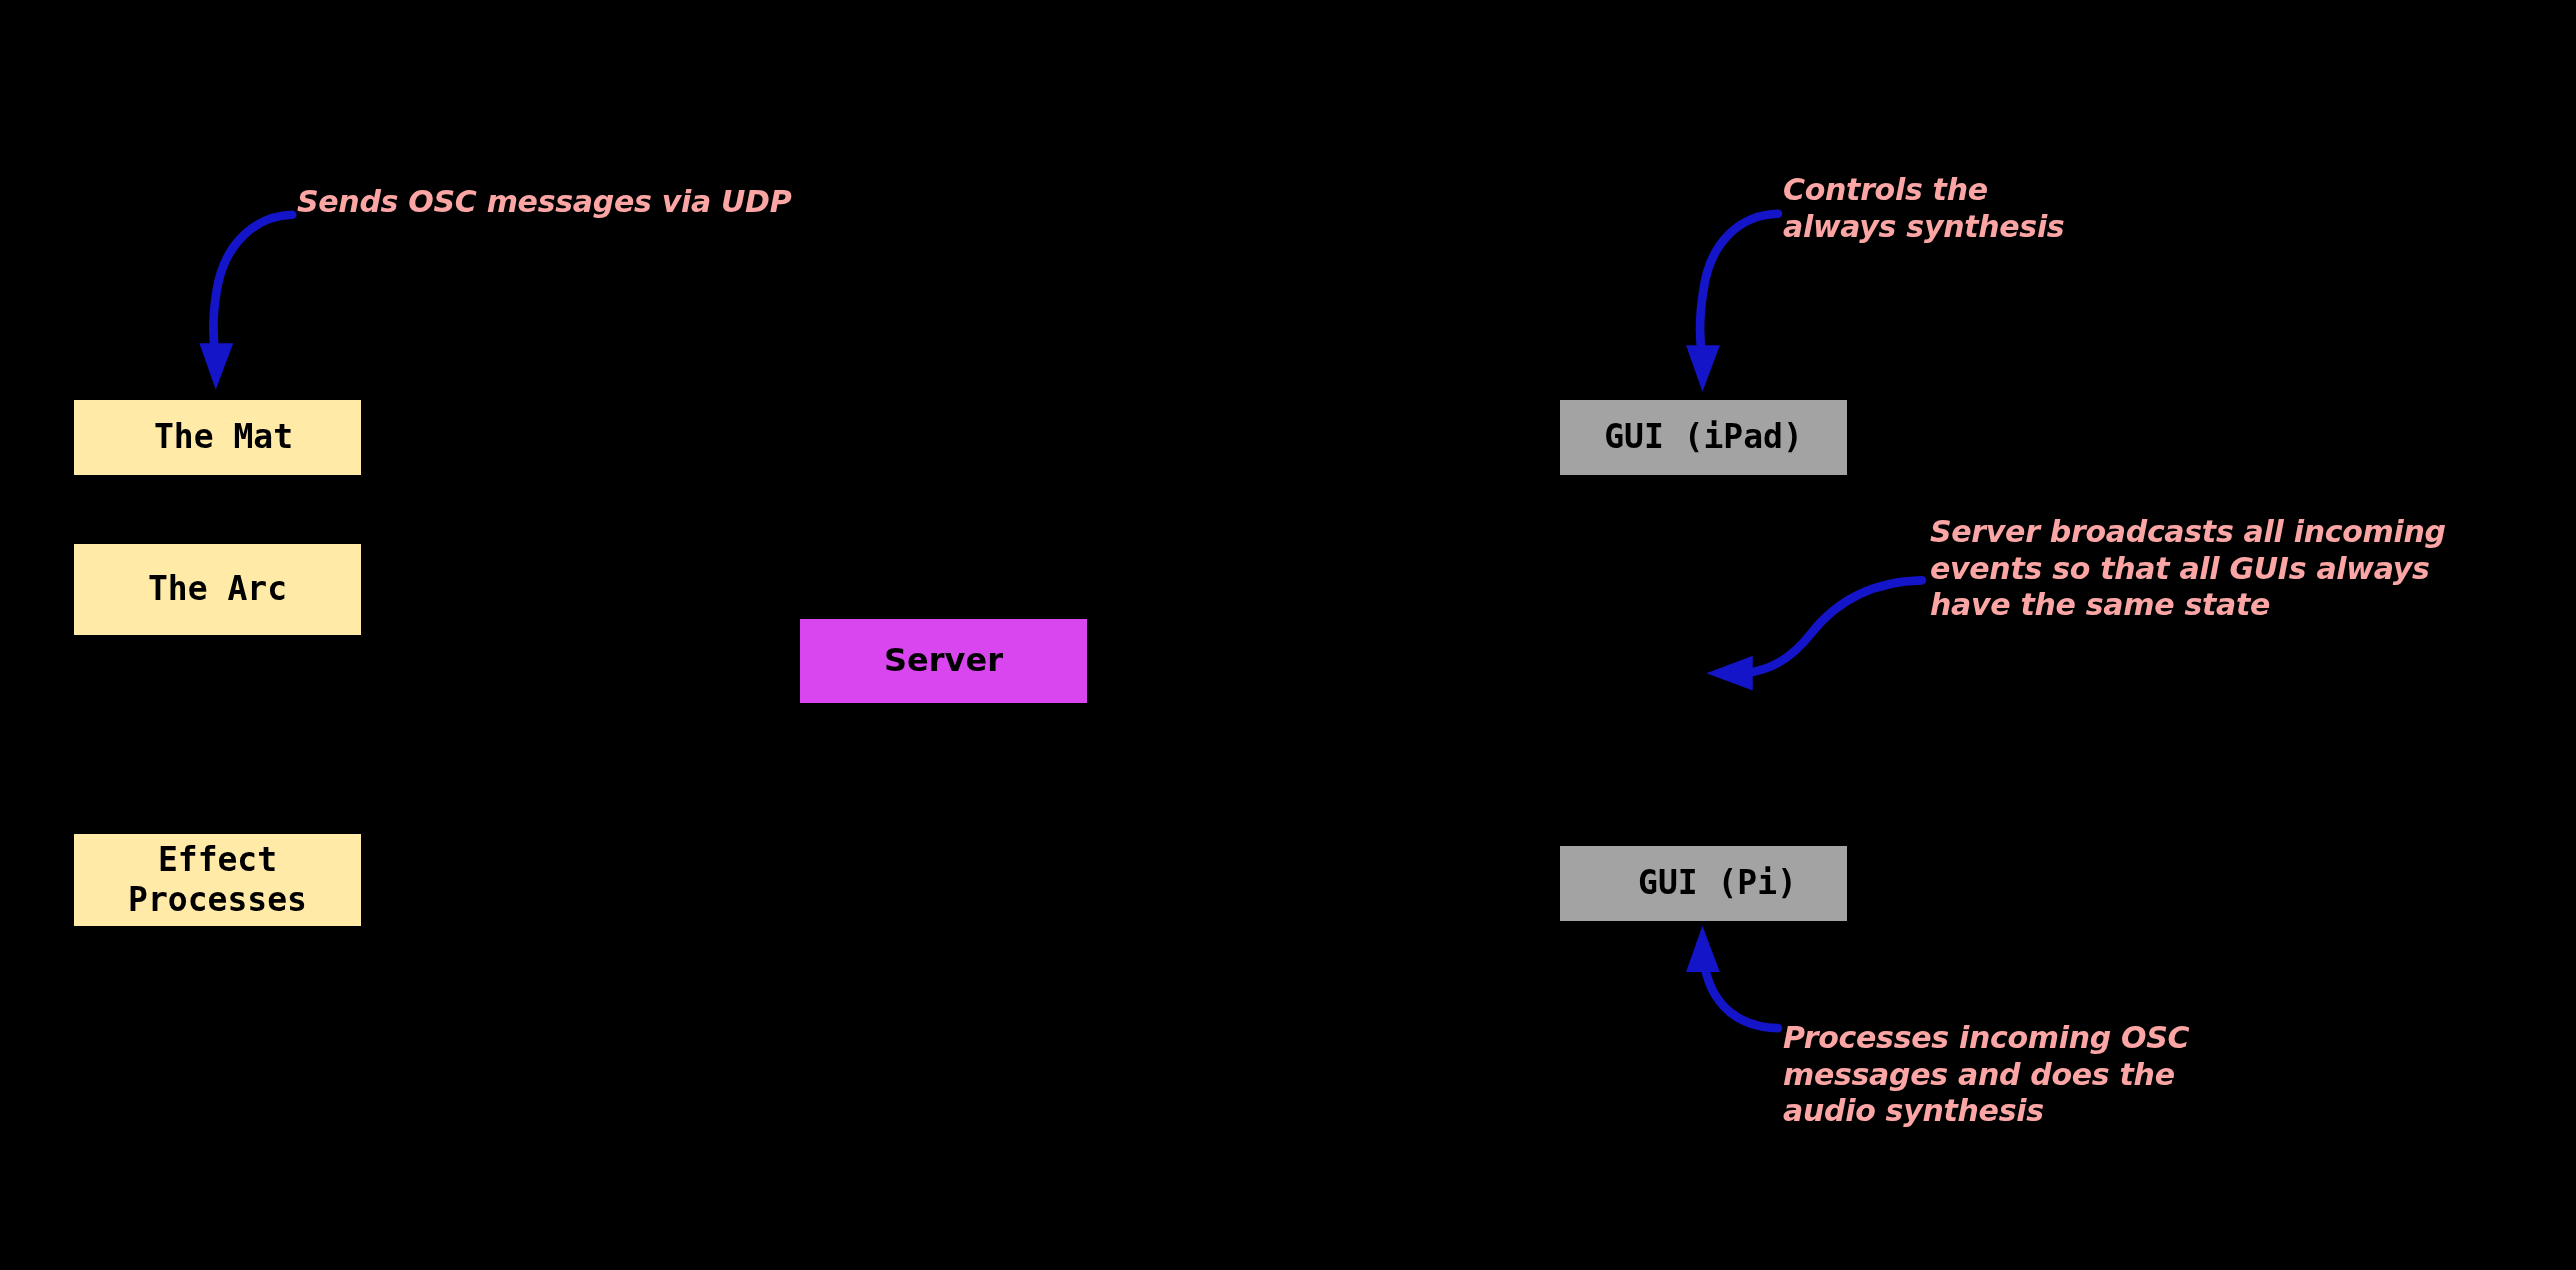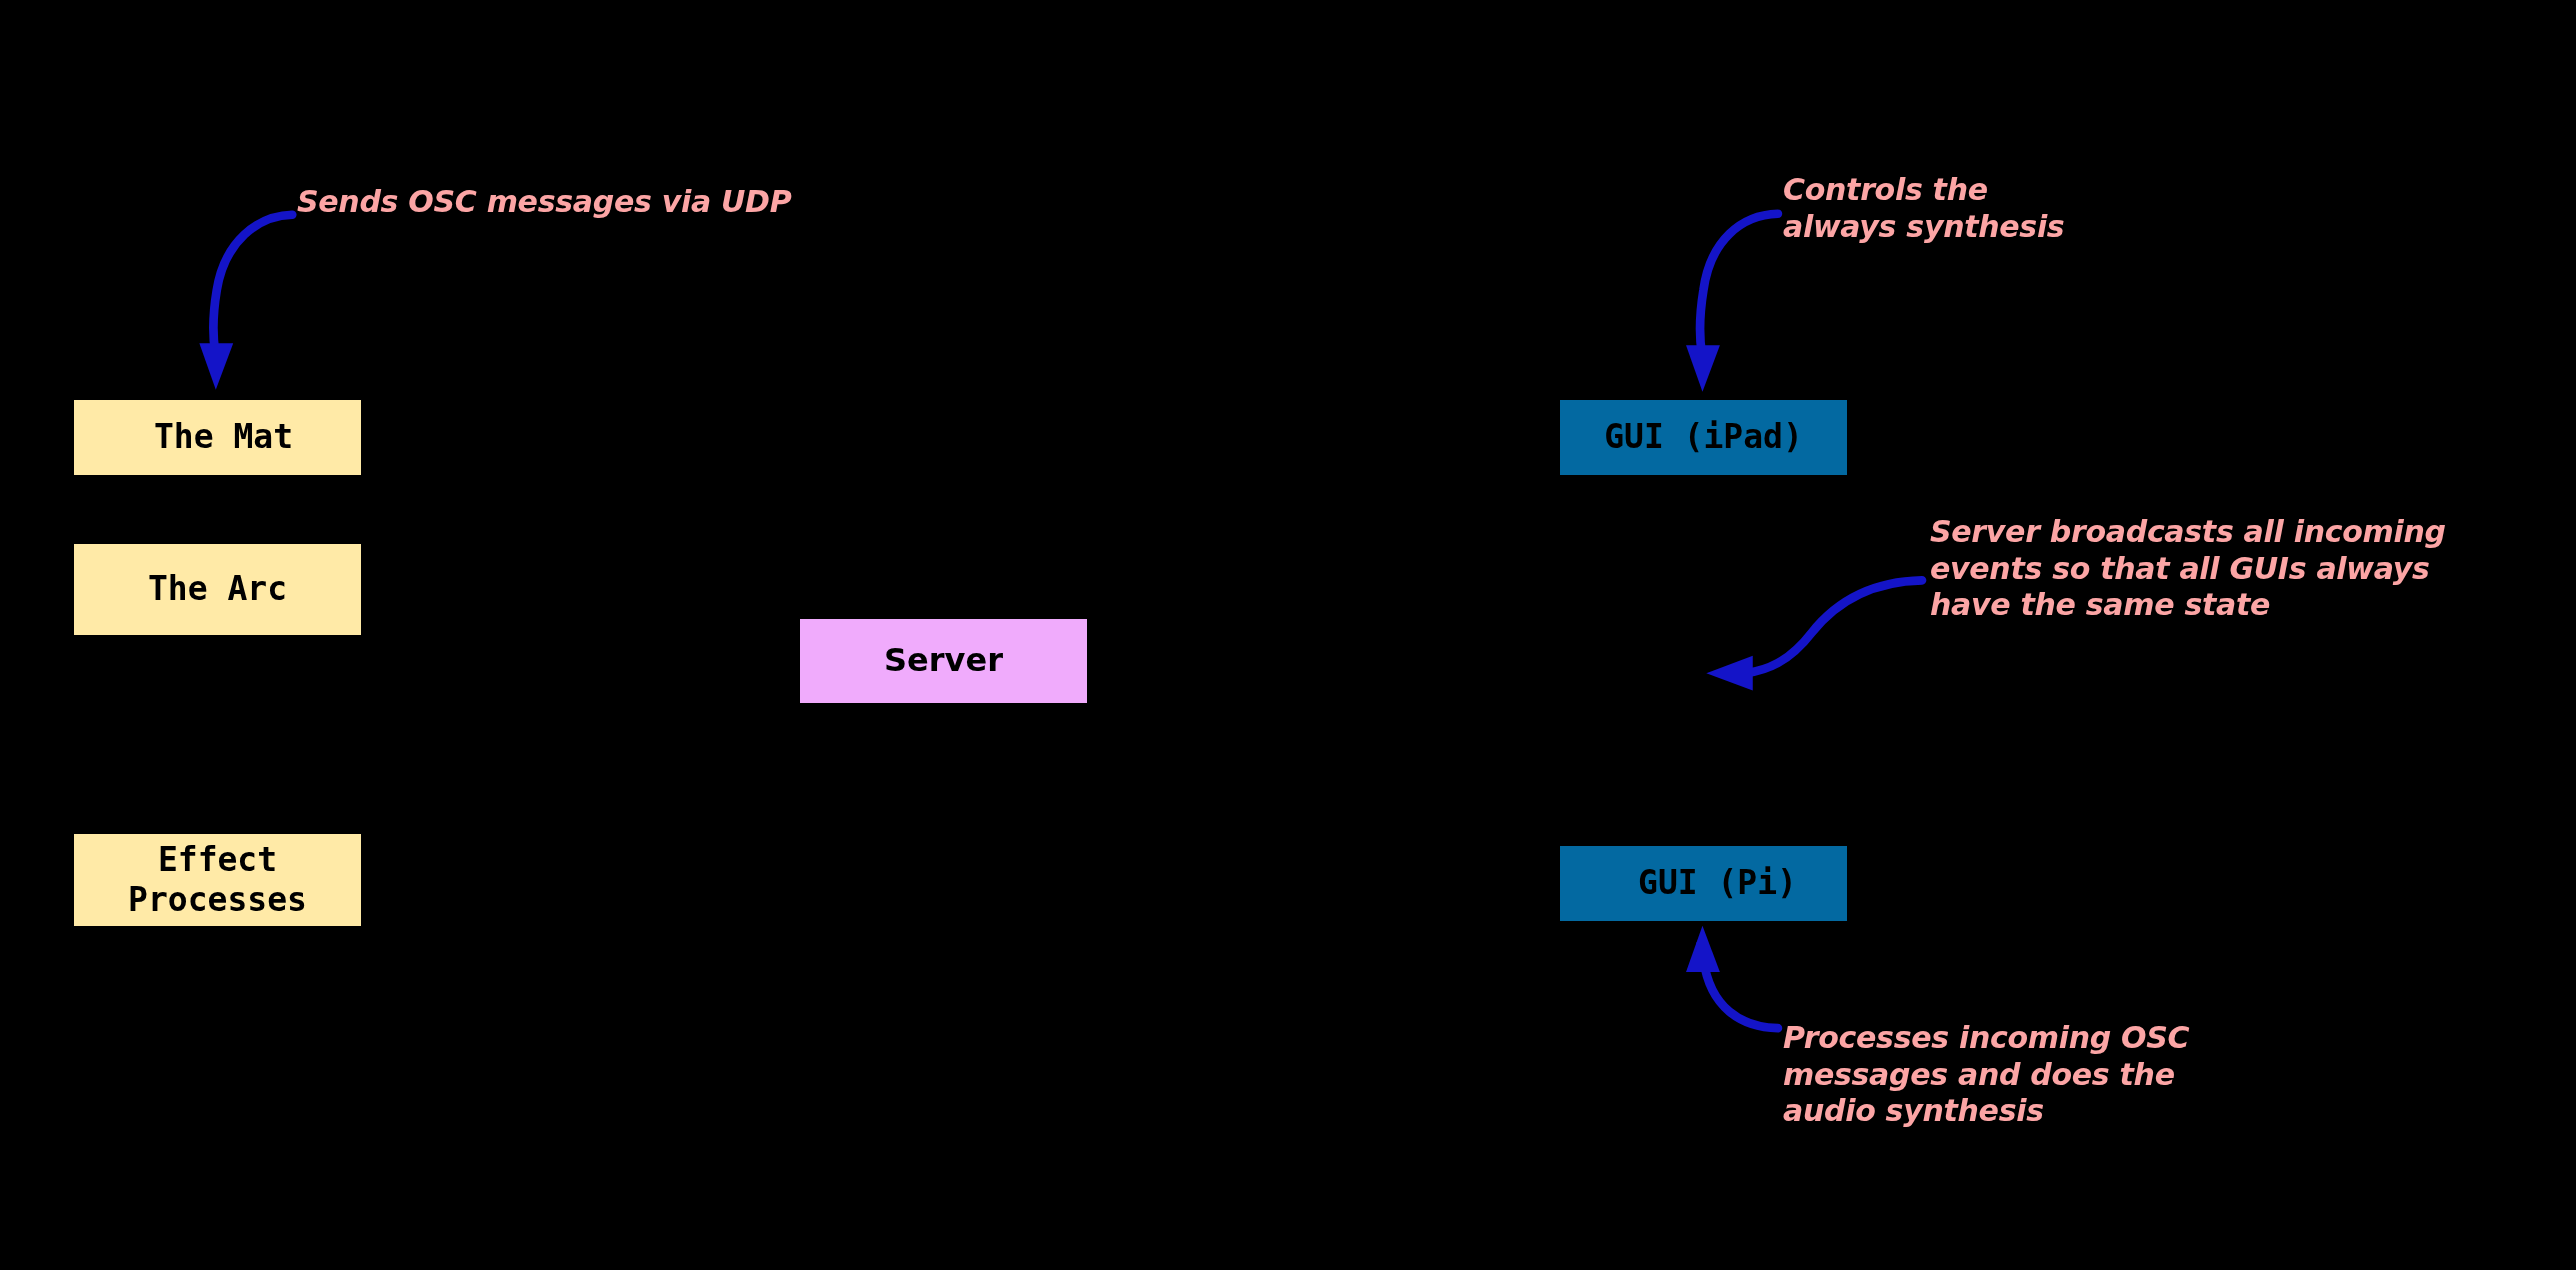--- a/index.html
+++ b/index.html
@@ -24,22 +24,22 @@
     font-family: "DejaVu Sans Mono", "Liberation Mono", monospace;
     font-weight: bold;
     font-size: 33px;
     line-height: 1.22;
     color: #000000;
     letter-spacing: 0px;
     white-space: pre-line;
     box-sizing: border-box;
   }
   .node-yellow { background: #ffeaa7; }
-  .node-gray   { background: #f0abfc; }
-  .node-blue   { background: #0369a1; }
+  .node-gray   { background: #d946ef; }
+  .node-blue   { background: #a3a3a3; }
 
   .node .node-label {
     display: block;
     width: 100%;
   }
 
   .annot {
     position: absolute;
     font-family: "DejaVu Sans", sans-serif;
     font-weight: bold;

